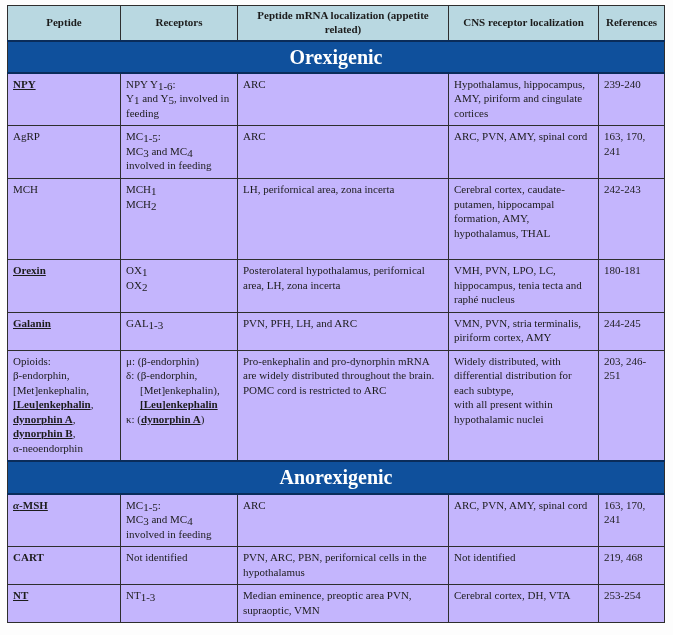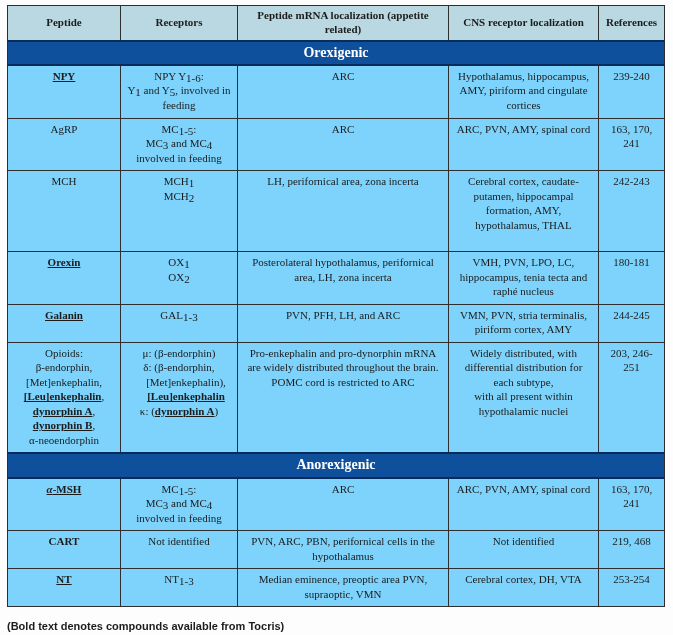--- a/index.html
+++ b/index.html
@@ -34,28 +34,27 @@
     vertical-align: middle;
     padding: 3px 2px;
     height: 33px;
     line-height: 1.25;
   }
   .peptide-table td {
     font-size: 11px;
     vertical-align: top;
     padding: 3px 5px 5px 5px;
     line-height: 1.32;
-    background: #7dd3fc;
-    text-align: center;
+    background: #c4b5fd;
   }
   tr.section-row td {
     background: var(--section-bg, #0f509c);
     color: var(--section-text, #ffffff);
     font-weight: bold;
-    font-size: 14px;
+    font-size: 20px;
     text-align: center;
     vertical-align: middle;
     padding: 2px;
     height: 22px;
     border: 2px solid var(--section-border, #0a2c5a);
     border-left: 1px solid #2e2e2e;
     border-right: 1px solid #2e2e2e;
   }
   .line { min-height: 14px; }
   .line.ind { padding-left: 14px; }

